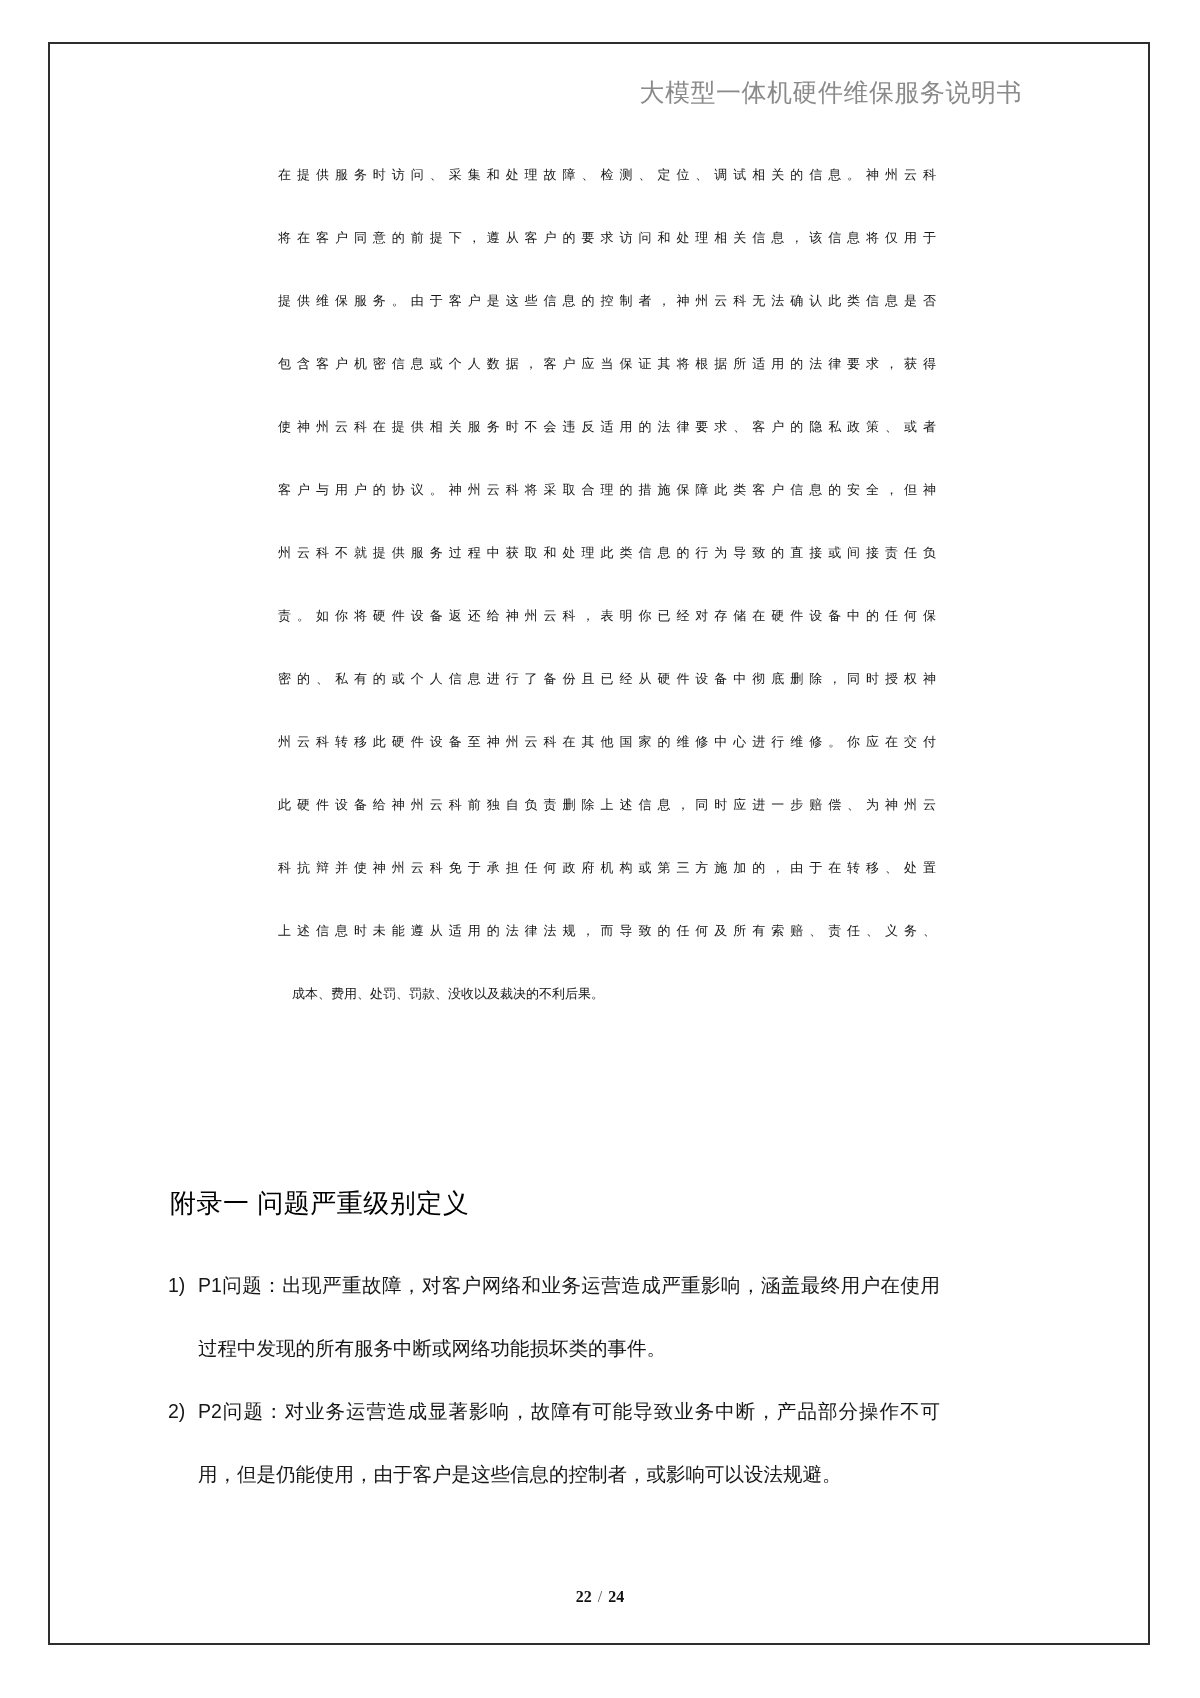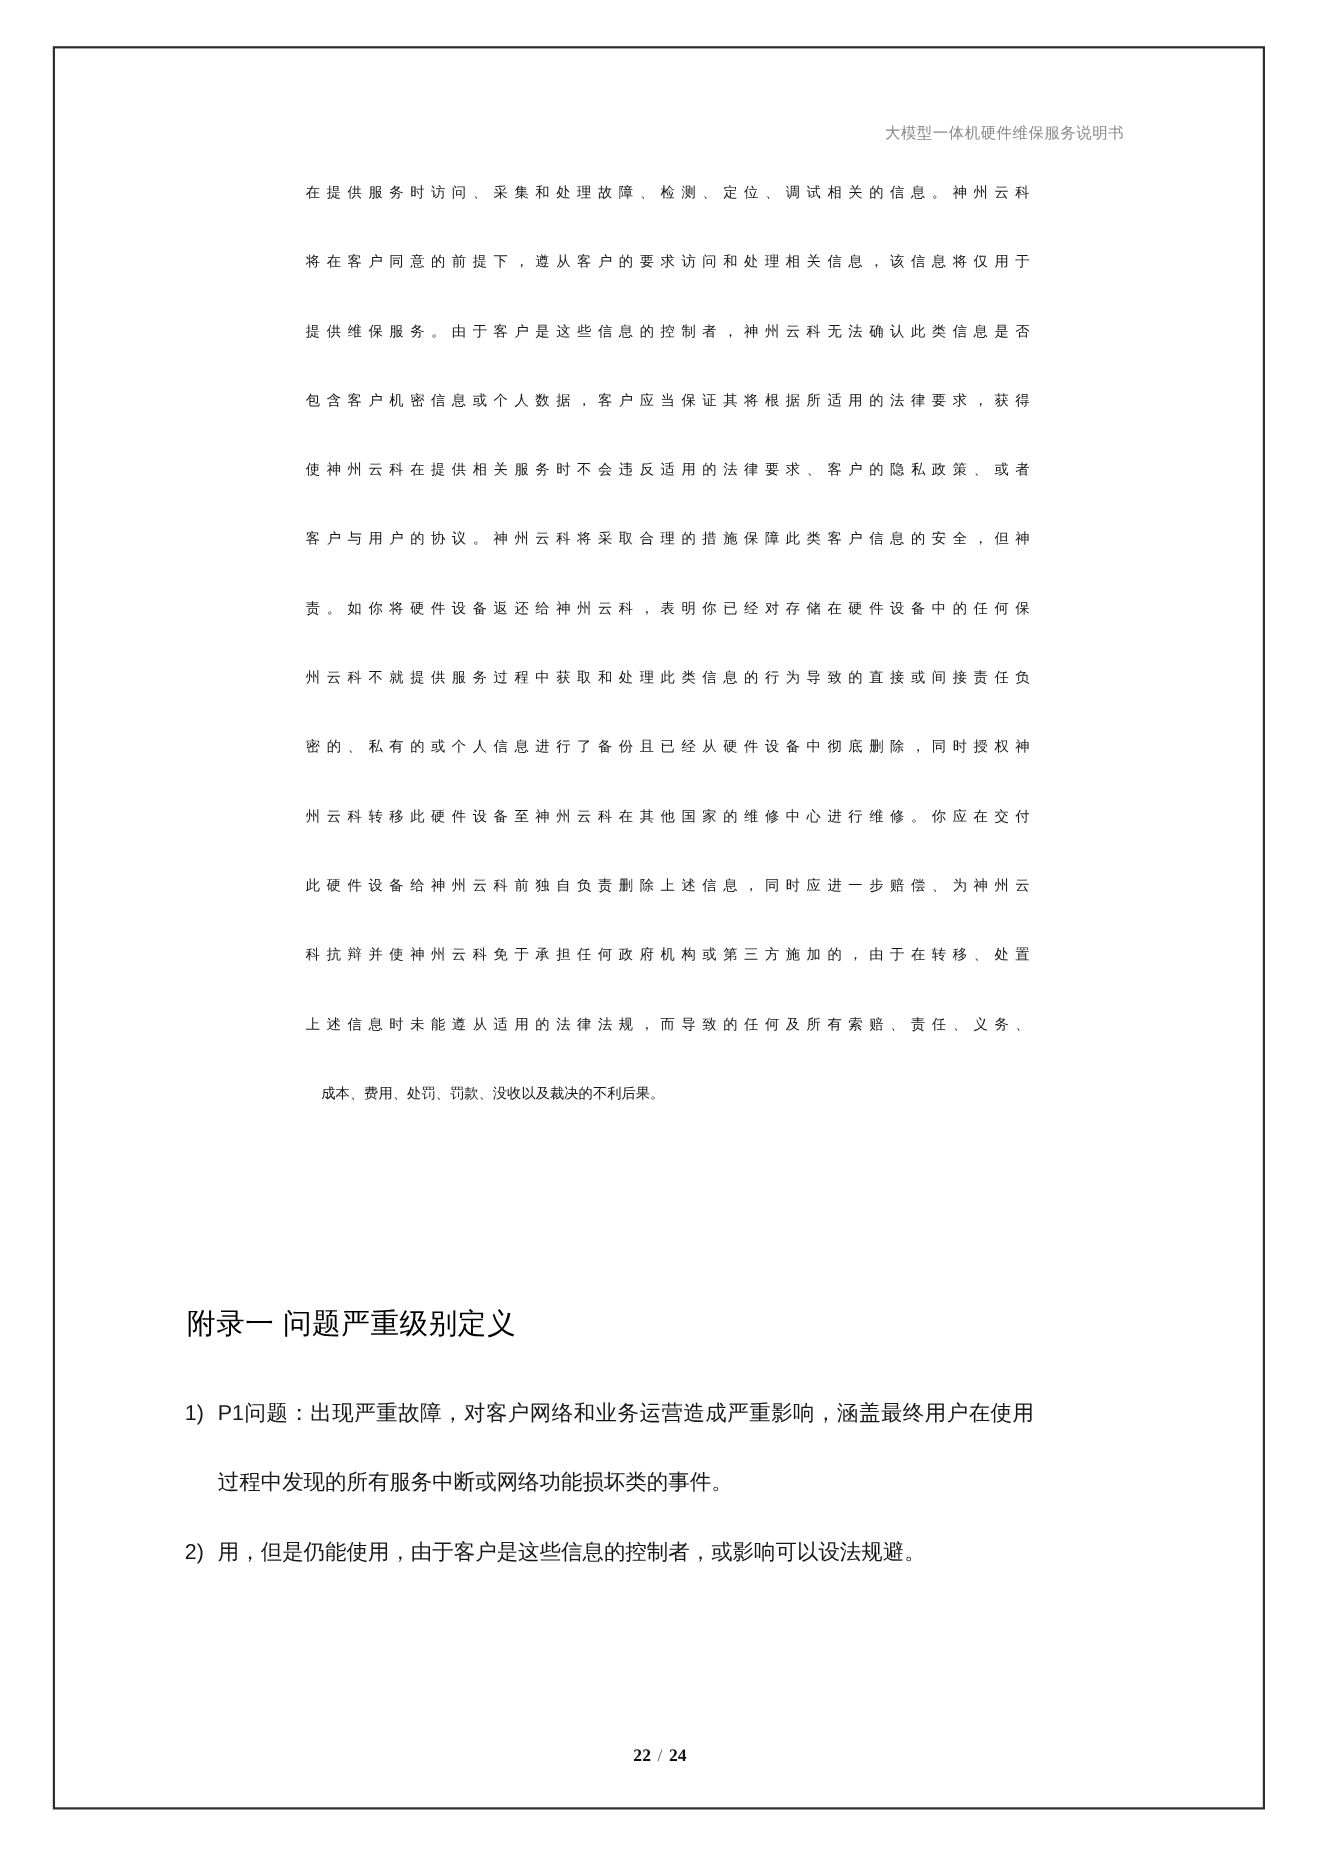--- a/index.html
+++ b/index.html
@@ -24,25 +24,24 @@
     height: 1603px;
     border: 2px solid #2e2e2e;
     box-sizing: border-box;
     pointer-events: none;
   }
   .doc-header {
     position: absolute;
     top: 76px;
     right: 178px;
     font-family: "Liberation Serif", serif;
-    font-size: 14px;
+    font-size: 25px;
     color: #8a8a8a;
     letter-spacing: 0.5px;
     white-space: nowrap;
-    margin-top: 36px;
   }
   .body-paragraph {
     position: absolute;
     left: 278px;
     top: 143px;
     width: 658px;
     font-size: 13px;
     line-height: 63px;
     color: #171717;
   }
@@ -123,22 +122,22 @@
 
   <div class="doc-header">大模型一体机硬件维保服务说明书</div>
 
   <div class="body-paragraph">
     <div class="pline">在提供服务时访问、采集和处理故障、检测、定位、调试相关的信息。神州云科</div>
     <div class="pline">将在客户同意的前提下，遵从客户的要求访问和处理相关信息，该信息将仅用于</div>
     <div class="pline">提供维保服务。由于客户是这些信息的控制者，神州云科无法确认此类信息是否</div>
     <div class="pline">包含客户机密信息或个人数据，客户应当保证其将根据所适用的法律要求，获得</div>
     <div class="pline">使神州云科在提供相关服务时不会违反适用的法律要求、客户的隐私政策、或者</div>
     <div class="pline">客户与用户的协议。神州云科将采取合理的措施保障此类客户信息的安全，但神</div>
+    <div class="pline">州云科不就提供服务过程中获取和处理此类信息的行为导致的直接或间接责任负</div>
     <div class="pline">责。如你将硬件设备返还给神州云科，表明你已经对存储在硬件设备中的任何保</div>
-    <div class="pline">州云科不就提供服务过程中获取和处理此类信息的行为导致的直接或间接责任负</div>
     <div class="pline">密的、私有的或个人信息进行了备份且已经从硬件设备中彻底删除，同时授权神</div>
     <div class="pline">州云科转移此硬件设备至神州云科在其他国家的维修中心进行维修。你应在交付</div>
     <div class="pline">此硬件设备给神州云科前独自负责删除上述信息，同时应进一步赔偿、为神州云</div>
     <div class="pline">科抗辩并使神州云科免于承担任何政府机构或第三方施加的，由于在转移、处置</div>
     <div class="pline">上述信息时未能遵从适用的法律法规，而导致的任何及所有索赔、责任、义务、</div>
     <div class="pline last">成本、费用、处罚、罚款、没收以及裁决的不利后果。</div>
   </div>
 
   <h1 class="appendix-title">附录一 问题严重级别定义</h1>
 
@@ -148,20 +147,21 @@
       <span class="item-marker">1)</span>
       <div class="item-lines">
         <div class="iline">P1问题：出现严重故障，对客户网络和业务运营造成严重影响，涵盖最终用户在使用</div>
         <div class="iline last">过程中发现的所有服务中断或网络功能损坏类的事件。</div>
       </div>
     </div>
 
     <div class="severity-item">
       <span class="item-marker">2)</span>
       <div class="item-lines">
+        <div class="iline">P2问题：对业务运营造成显著影响，故障有可能导致业务中断，产品部分操作不可</div>
         <div class="iline last">用，但是仍能使用，由于客户是这些信息的控制者，或影响可以设法规避。</div>
       </div>
     </div>
 
   </div>
 
   <div class="page-footer">
     <span>22</span><span class="sep">/</span><span>24</span>
   </div>
 

